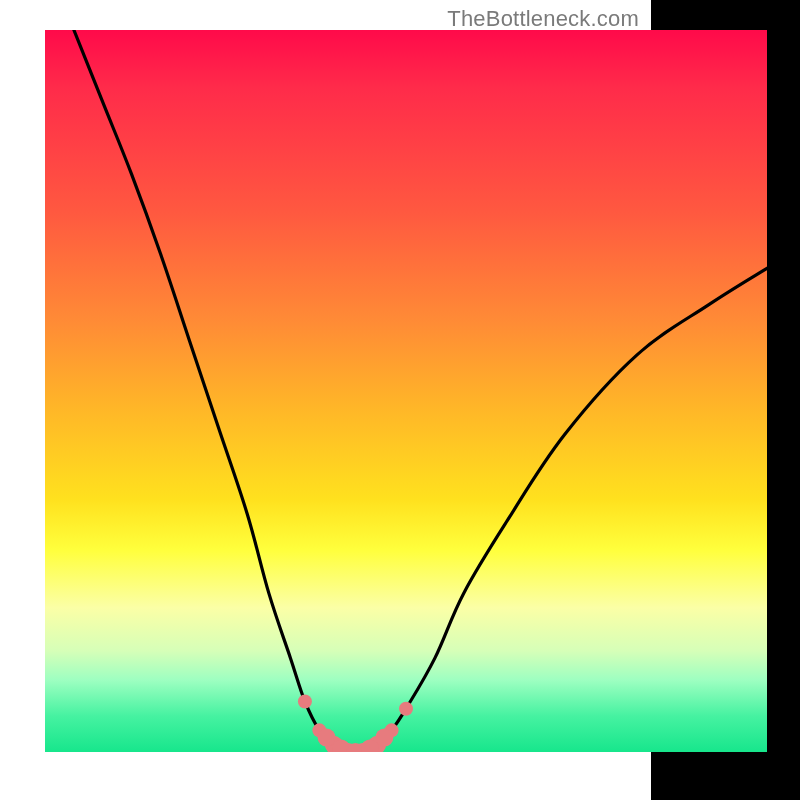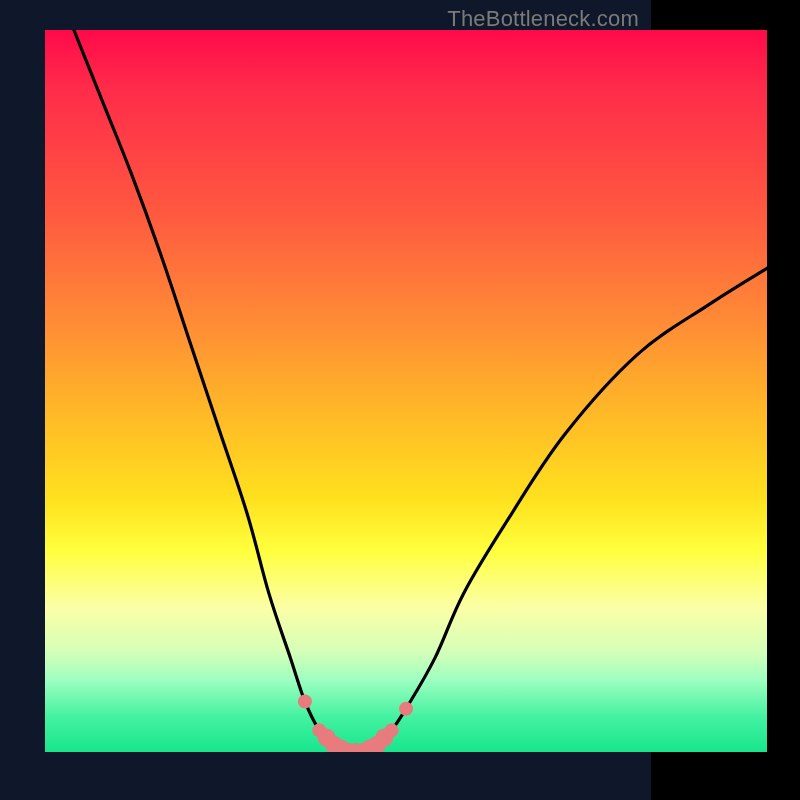--- a/index.html
+++ b/index.html
@@ -10,21 +10,21 @@
     background: #000;
     overflow: hidden;
     font-family: Arial, Helvetica, sans-serif;
   }
   .frame {
     position: absolute;
     top: 0;
     left: 0;
     width: 651px;
     height: 800px;
-    background: #0f172a;
+    background: #ffffff;
   }
   .plot-area {
     position: absolute;
     top: 30px;
     left: 45px;
     width: 722px;
     height: 722px;
     
     background: linear-gradient(
       to bottom,

